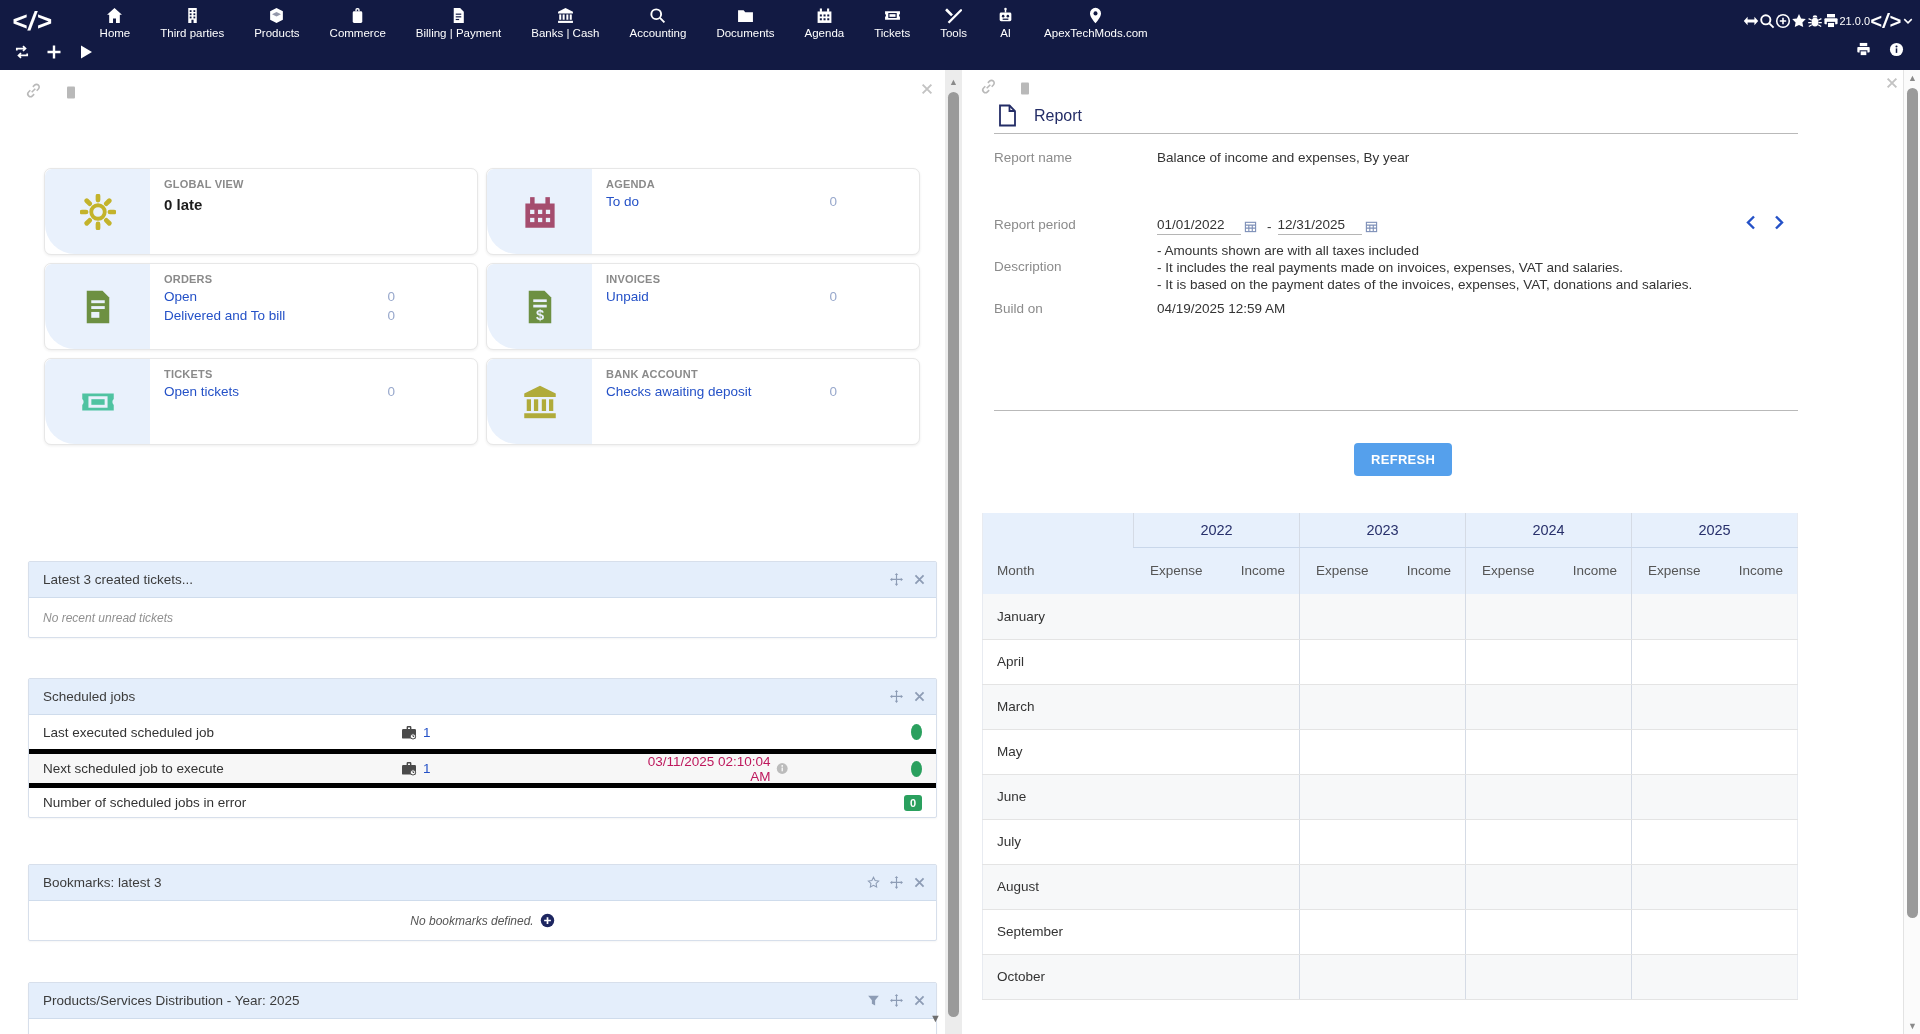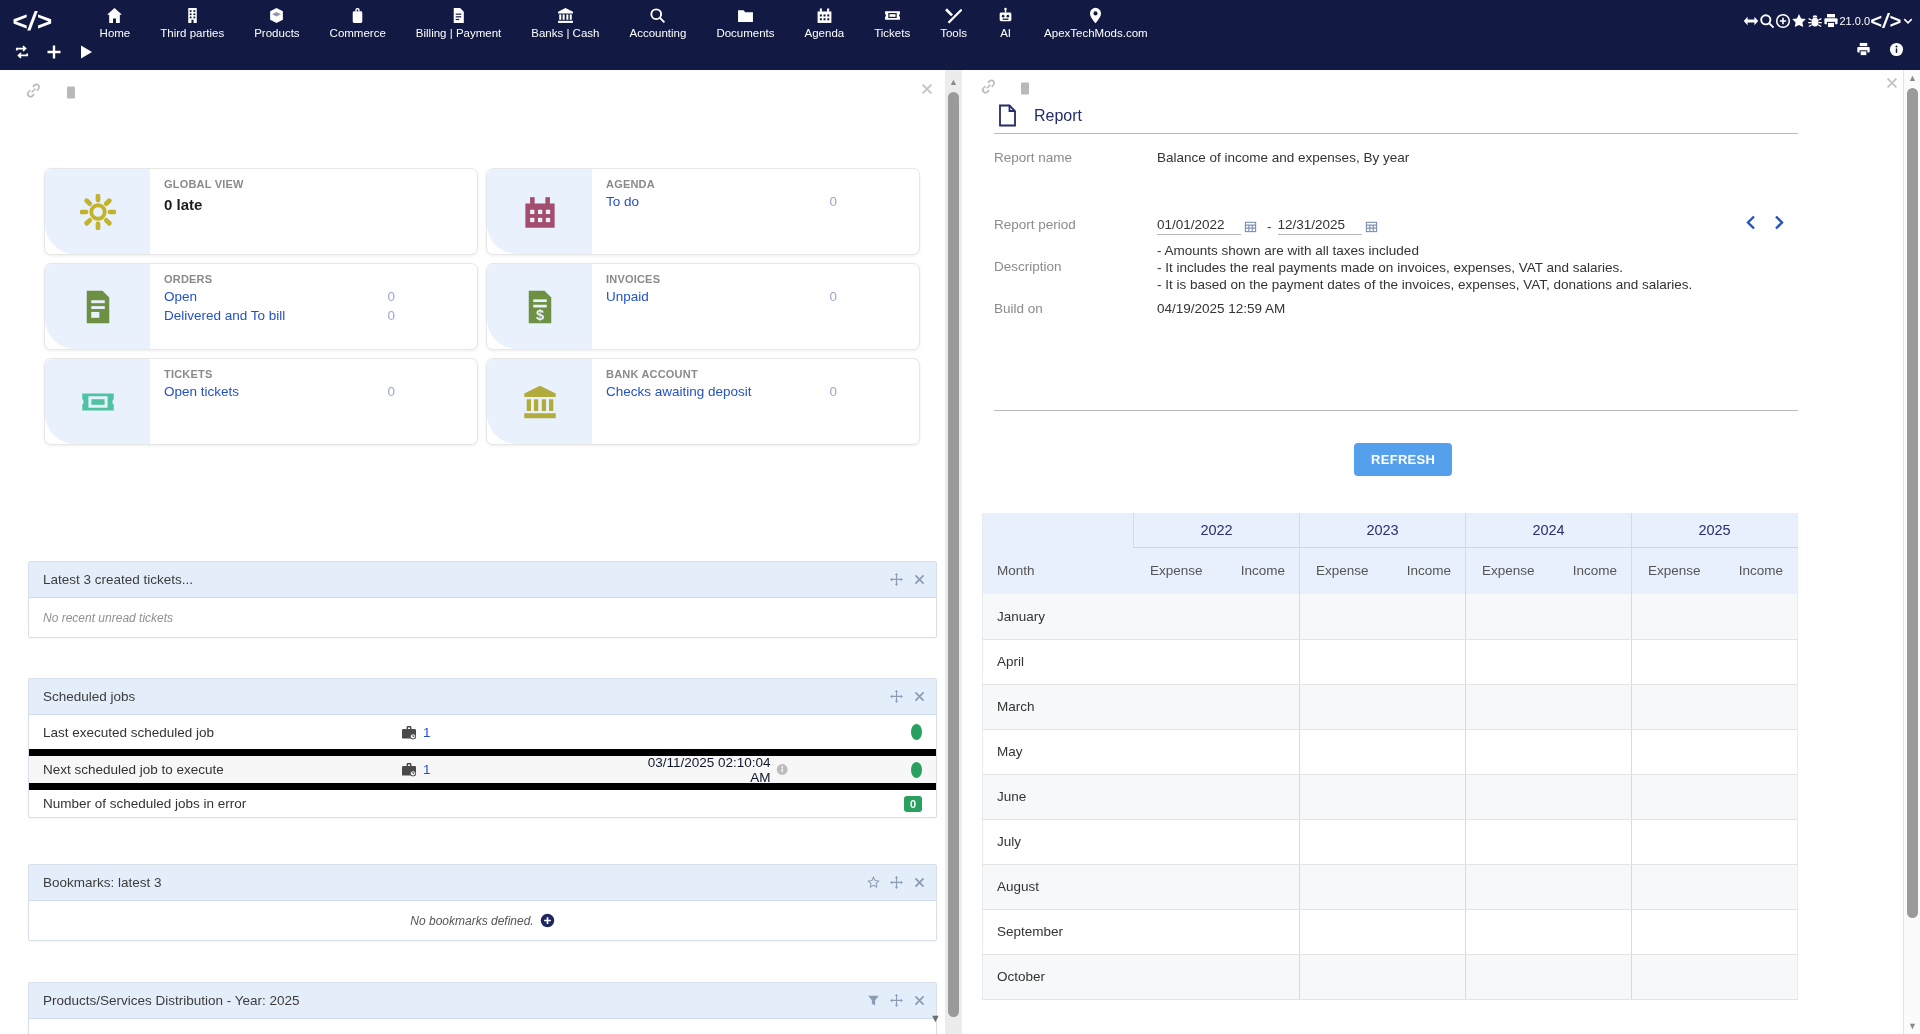--- a/index.html
+++ b/index.html
@@ -60,30 +60,30 @@
 
   
   .widget { position:absolute; left:28px; width:909px; border:1px solid #d7dfeb; border-radius:2px;
             background:#fff; box-shadow:0 1px 2px rgba(0,0,0,.04); }
   .w-head { height:36px; background:#e4eefb; border-bottom:1px solid #cfdcec; display:flex; align-items:center;
             padding:0 10px 0 14px; font-size:13.5px; color:#3c3c3c; }
   .w-tools { margin-left:auto; display:flex; gap:10px; align-items:center; color:#8d9cb5; }
   .w-tools .wt { width:13px; height:13px; cursor:pointer; }
   .w-empty { height:39px; display:flex; align-items:center; padding-left:14px; font-size:12px; color:#909090;font-style:italic; }
   .w-empty.centered { justify-content:center; padding-left:0; gap:6px; color:#555; }
-  .jrow { height:34px; display:flex; align-items:center; font-size:13.5px; color:#333; border-top:7px solid #000000; }
+  .jrow { height:34px; display:flex; align-items:center; font-size:13.5px; color:#333; border-top:5px solid #000000; }
   .jrow:first-child { border-top:none; }
   .jrow.alt { background:#f7f7f7; }
   .jrow .jl { width:372px; padding-left:14px; }
   .jrow .jm { width:230px; display:flex; align-items:center; gap:6px; }
   .jrow .jm .bi { width:16px; height:15px; color:#4a4a4a; }
   .jrow .jm a { color:#2451c7; text-decoration:none; cursor:pointer; }
   .jrow .jd { flex:1; text-align:right; padding-right:12px; display:flex; justify-content:flex-end; align-items:center; gap:5px; }
   .jrow .jd .ii { width:13px; height:13px; color:#bcbcbc; }
-  .jrow .jd span.dtx { color:#0f172a; }
+  .jrow .jd span.dtx { color:#be185d; }
   .jrow .jst { width:136px; display:flex; justify-content:flex-end; padding-right:14px; }
   .gdot { width:11px; height:16px; background:#2aa05e; border-radius:50%; }
   .gbadge { background:#2aa05e; color:#fff; font-size:11px; font-weight:bold; padding:2px 6px; border-radius:3px; }
   .addcircle { width:15px; height:15px; cursor:pointer; }
 
   
   .rp-title { position:absolute; left:23px; top:34px; display:flex; align-items:center; gap:17px; }
   .rp-title .fi { width:19px; height:23px; color:#232c66; }
   .rp-title .tt { font-size:16px; color:#232c66; }
   .rp-hr { position:absolute; left:19px; width:804px; border-top:1px solid #b9b9b9; }

